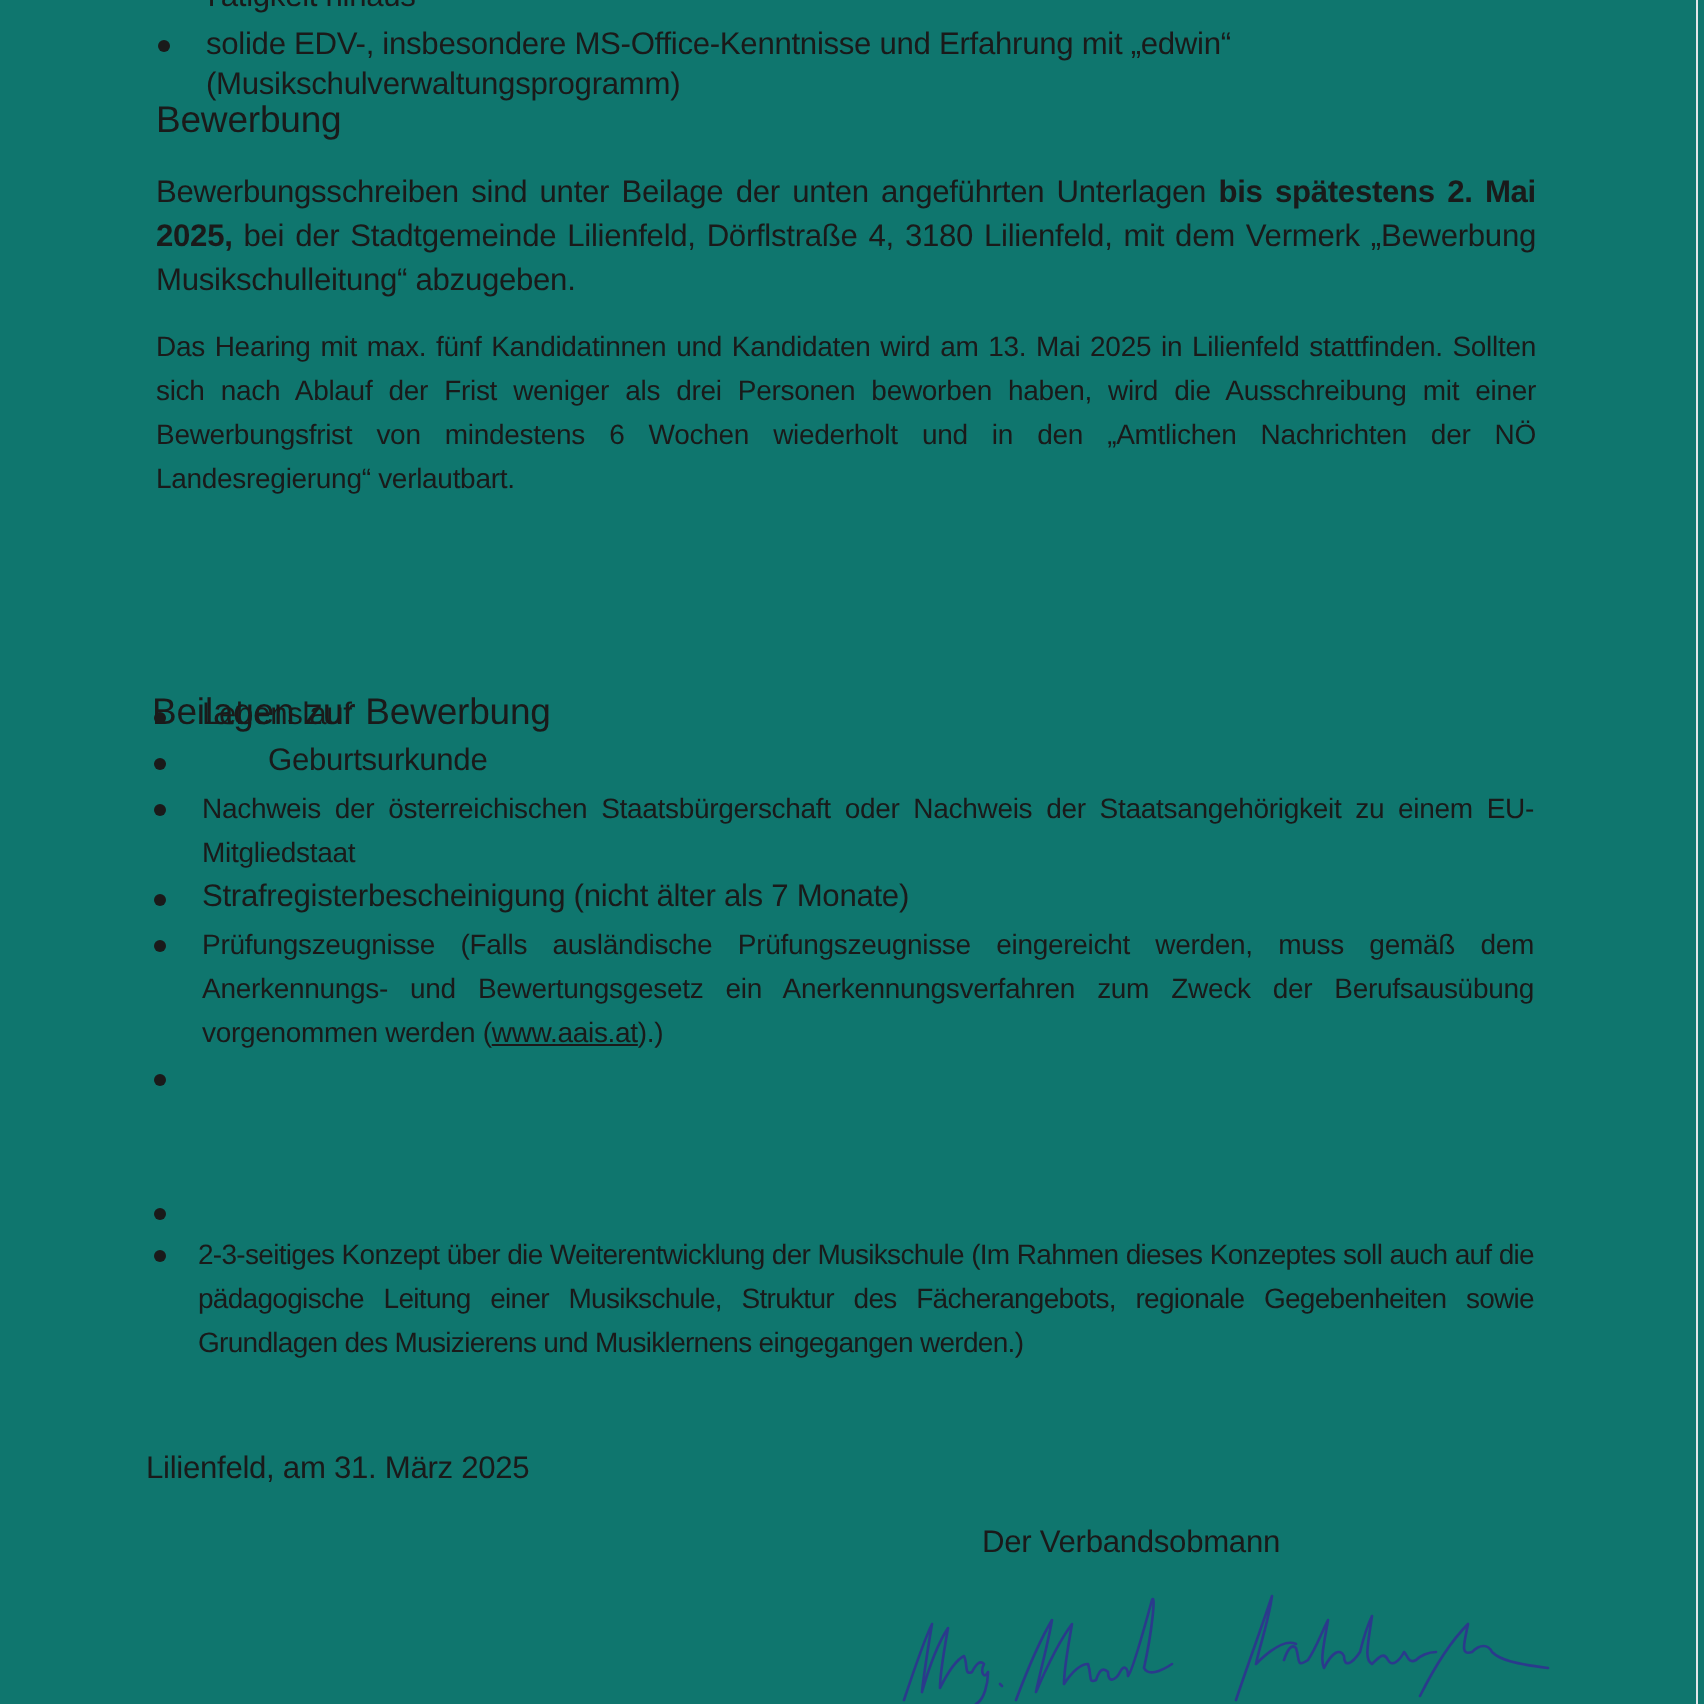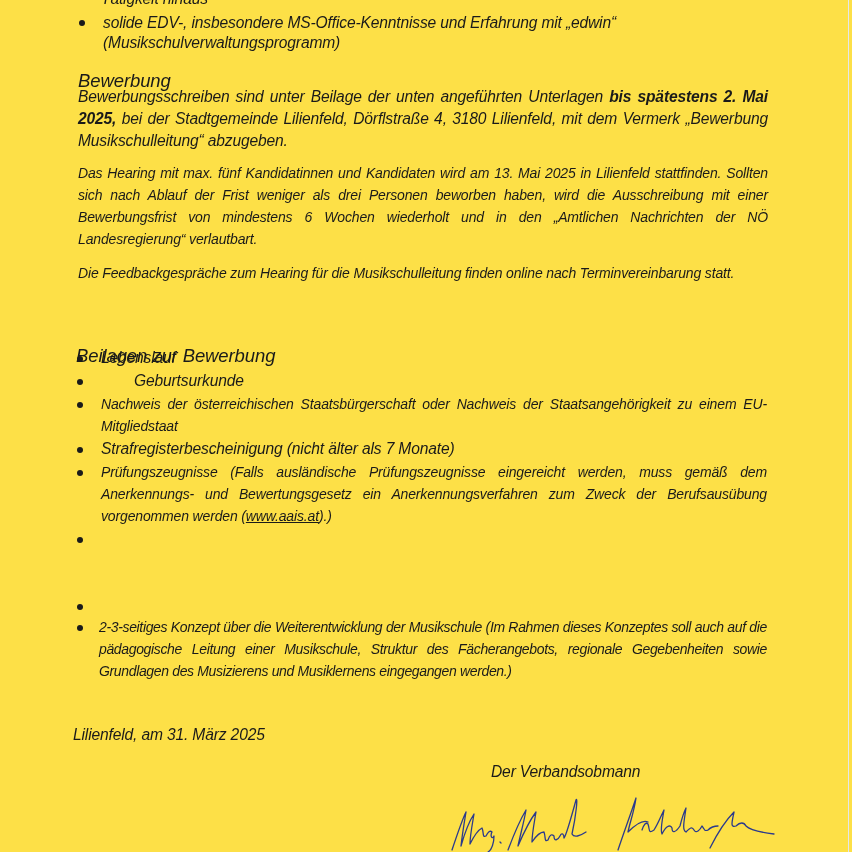--- a/index.html
+++ b/index.html
@@ -12,22 +12,21 @@
       height: 852px;
       position: relative;
       overflow: hidden;
       font-family: "Liberation Sans", sans-serif;
       color: #1a1a1a;
     }
     .page {
       position: absolute;
       left: 0; top: 0;
       width: 852px; height: 852px;
-      background: #fde047;
-      font-style: italic;
+      background: #0f766e;
     }
     .edge-line {
       position: absolute;
       left: 848px; top: 0;
       width: 1px; height: 852px;
       background: #e4e6ea;
     }
     .abs { position: absolute; white-space: nowrap; }
     .txt {
       font-size: 15.6px;
@@ -65,33 +64,32 @@
 <body>
 
 <div class="page">
   <div class="edge-line"></div>
 
   <div class="abs txt" style="left:101px; top:-12px; clip-path: inset(10px 0 0 0);">Tätigkeit hinaus</div>
   <div class="bullet" style="left:79px; top:20px;"></div>
   <div class="abs txt" style="left:103px; top:12px;">solide EDV-, insbesondere MS-Office-Kenntnisse und Erfahrung mit „edwin“</div>
   <div class="abs txt" style="left:103px; top:32px;">(Musikschulverwaltungsprogramm)</div>
 
-  <div class="abs head" style="left:78px; top:69px;text-align:center;">Bewerbung</div>
+  <div class="abs head" style="left:78px; top:48px;text-align:center;">Bewerbung</div>
 
   <div class="abs txt" style="left:78px; top:86px; width:690px; text-align:justify; text-align-last:justify;">
     <span>Bewerbungsschreiben sind unter Beilage der unten angeführten Unterlagen </span><b>bis spätestens 2. Mai</b>
   </div>
   <div class="abs txt" style="left:78px; top:108px; width:690px; text-align:justify; text-align-last:justify;">
     <b>2025,</b><span> bei der Stadtgemeinde Lilienfeld, Dörflstraße 4, 3180 Lilienfeld, mit dem Vermerk „Bewerbung</span>
   </div>
   <div class="abs txt" style="left:78px; top:130px;">Musikschulleitung“ abzugeben.</div>
 
   <div class="just" style="left:78px; top:162px; width:690px;">Das Hearing mit max. fünf Kandidatinnen und Kandidaten wird am 13. Mai 2025 in Lilienfeld stattfinden. Sollten sich nach Ablauf der Frist weniger als drei Personen beworben haben, wird die Ausschreibung mit einer Bewerbungsfrist von mindestens 6 Wochen wiederholt und in den „Amtlichen Nachrichten der NÖ Landesregierung“ verlautbart.</div>
 
-  <div class="just" style="left:78px; top:262px; width:690px;">Die Feedbackgespräche zum Hearing für die Musikschulleitung finden online nach Terminvereinbarung statt.</div>
 
   <div class="abs head" style="left:76px; top:324px;margin-top:20px;">Beilagen zur Bewerbung</div>
 
   <div class="bullet" style="left:77px; top:356px;"></div>
   <div class="abs txt" style="left:101px; top:347px;">Lebenslauf</div>
 
   <div class="bullet" style="left:77px; top:379px;"></div>
   <div class="abs txt" style="left:101px; top:370px;margin-left:33px;">Geburtsurkunde</div>
 
   <div class="bullet" style="left:77px; top:402px;"></div>

